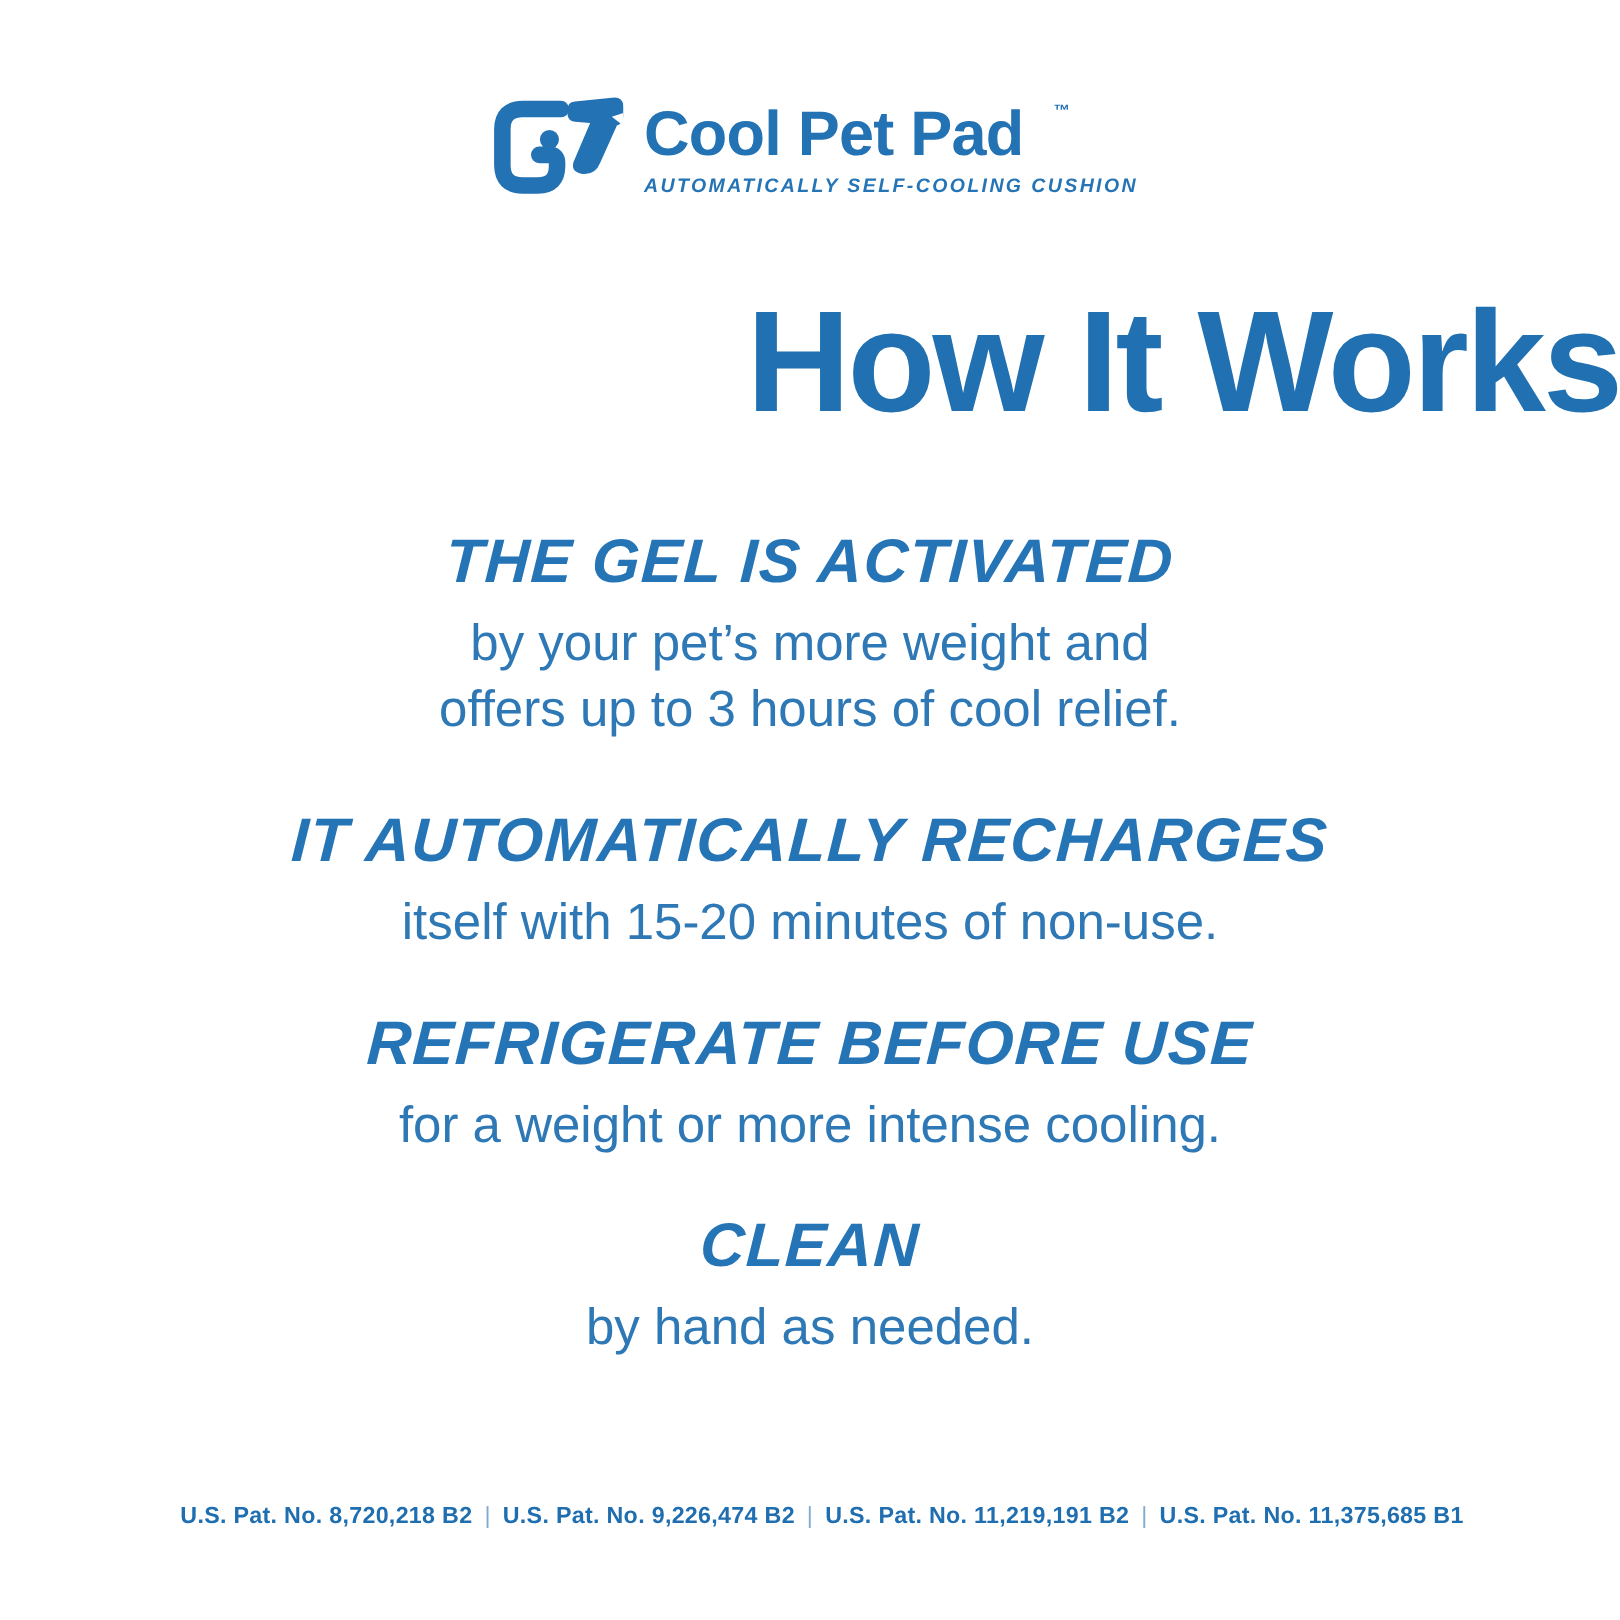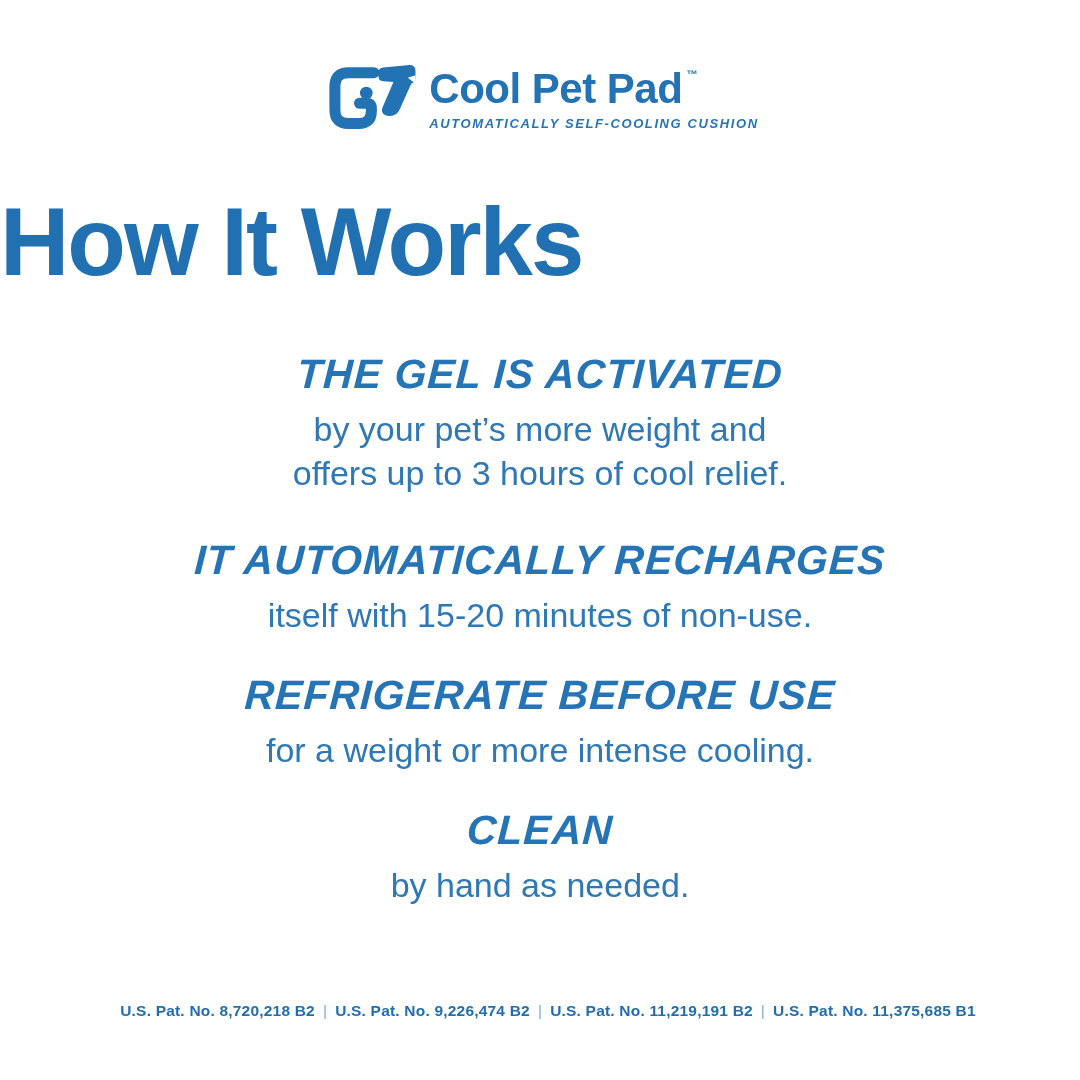--- a/index.html
+++ b/index.html
@@ -21,21 +21,21 @@
     position: absolute;
     top: 58px;
     left: 50%;
     transform: translateX(-50%);
     display: flex;
     align-items: center;
     gap: 13px;
   }
   .logo-icon svg { display: block; }
   .logo-text { display: flex; flex-direction: column; }
-  .logo-name-row { display: flex; align-items: flex-start; line-height: 1; }
+  .logo-name-row { display: flex; align-items: flex-start; line-height: 1; gap: 16px; }
   .logo-name {
     font-size: 42px;
     font-weight: 700;
     letter-spacing: -0.5px;
     color: #2272b4;
   }
   .logo-tm {
     font-size: 11px;
     font-weight: 700;
     color: #2272b4;
@@ -51,21 +51,21 @@
     color: #2574b6;
   }
 
   
   .title {
     position: absolute;
     top: 192px;
     left: 0;
     right: 0;
     margin: 0;
-    text-align: left;
+    text-align: right;
     font-size: 96px;
     line-height: 1.05;
     font-weight: 700;
     letter-spacing: -2px;
     color: #2171b2;
   }
 
   
   .step {
     position: absolute;

